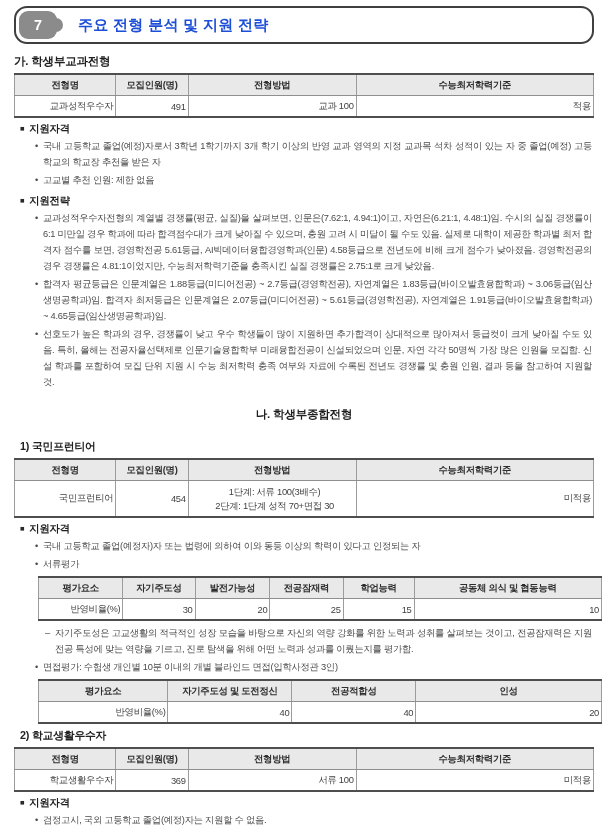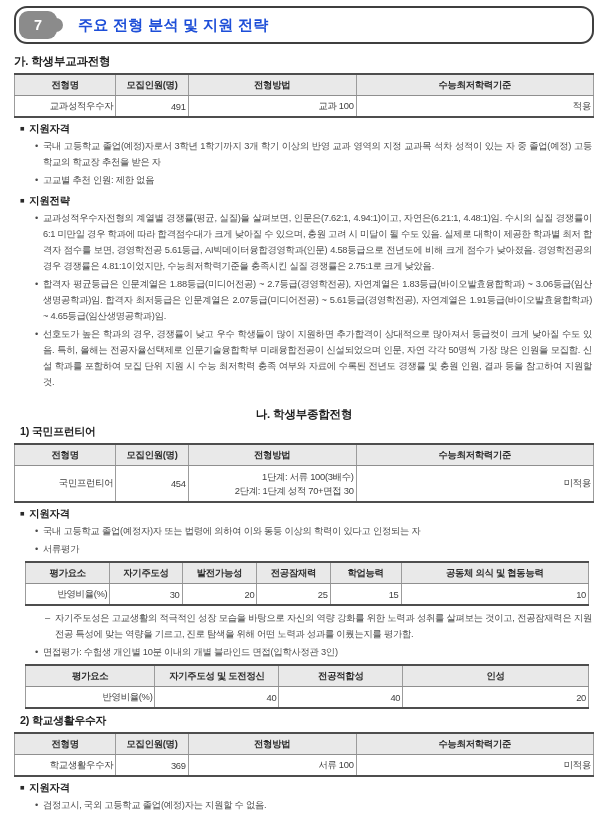--- a/index.html
+++ b/index.html
@@ -34,22 +34,22 @@
   table{
     width:100%;border-collapse:collapse;table-layout:fixed;
     font-size:9.4px;color:#3f3f3f;margin-top:4px;
     border-top:2px solid #4e4e4e;border-bottom:2px solid #4e4e4e;
     border-left:1px solid #9c9c9c;border-right:1px solid #9c9c9c;
     letter-spacing:-.3px;
   }
   th{background:#e9e9e9;font-weight:bold;color:#2e2e2e;padding:3.5px 2px;border-bottom:1px solid #8f8f8f;}
   td{padding:3.5px 2px;text-align:right;}
   th+th,td+td{border-left:1px solid #9c9c9c;}
-  .t-indent{width:calc(100% - 16px);margin-left:11px;}
-  .method-cell{text-align:right;padding-left:7px;line-height:1.5;}
+  .t-indent{width:calc(100% - 16px);margin-left:24px;}
+  .method-cell{text-align:center;padding-left:7px;line-height:1.5;}
 
   
   .sq-label{
     display:flex;align-items:center;gap:5px;margin:4px 0 0 6px;
     font-size:10.3px;font-weight:bold;color:#1f1f1f;letter-spacing:-.2px;height:14px;
   }
   .sq-label::before{content:"■";font-size:7.5px;color:#2a2a2a;line-height:1;}
   .bullet{
     position:relative;margin:2px 0 0 0;padding-left:29px;padding-right:2px;
     font-size:9.3px;line-height:16px;color:#4a4a4a;text-align:justify;letter-spacing:-.25px;
@@ -98,21 +98,21 @@
   <div class="sq-label">지원자격</div>
   <div class="bullet">국내 고등학교 졸업(예정)자로서 3학년 1학기까지 3개 학기 이상의 반영 교과 영역의 지정 교과목 석차 성적이 있는 자 중 졸업(예정) 고등학교의 학교장 추천을 받은 자</div>
   <div class="bullet">고교별 추천 인원: 제한 없음</div>
 
   <div class="sq-label" style="margin-top:6px;">지원전략</div>
   <div class="bullet">교과성적우수자전형의 계열별 경쟁률(평균, 실질)을 살펴보면, 인문은(7.62:1, 4.94:1)이고, 자연은(6.21:1, 4.48:1)임. 수시의 실질 경쟁률이 6:1 미만일 경우 학과에 따라 합격점수대가 크게 낮아질 수 있으며, 충원 고려 시 미달이 될 수도 있음. 실제로 대학이 제공한 학과별 최저 합격자 점수를 보면, 경영학전공 5.61등급, AI빅데이터융합경영학과(인문) 4.58등급으로 전년도에 비해 크게 점수가 낮아졌음. 경영학전공의 경우 경쟁률은 4.81:1이었지만, 수능최저학력기준을 충족시킨 실질 경쟁률은 2.75:1로 크게 낮았음.</div>
   <div class="bullet">합격자 평균등급은 인문계열은 1.88등급(미디어전공) ~ 2.7등급(경영학전공), 자연계열은 1.83등급(바이오발효융합학과) ~ 3.06등급(임산생명공학과)임. 합격자 최저등급은 인문계열은 2.07등급(미디어전공) ~ 5.61등급(경영학전공), 자연계열은 1.91등급(바이오발효융합학과) ~ 4.65등급(임산생명공학과)임.</div>
   <div class="bullet">선호도가 높은 학과의 경우, 경쟁률이 낮고 우수 학생들이 많이 지원하면 추가합격이 상대적으로 많아져서 등급컷이 크게 낮아질 수도 있음. 특히, 올해는 전공자율선택제로 인문기술융합학부 미래융합전공이 신설되었으며 인문, 자연 각각 50명씩 가장 많은 인원을 모집함. 신설 학과를 포함하여 모집 단위 지원 시 수능 최저학력 충족 여부와 자료에 수록된 전년도 경쟁률 및 충원 인원, 결과 등을 참고하여 지원할 것.</div>
 
   <div class="sec-heading" style="margin-top:17px;text-align:center;">나. 학생부종합전형</div>
-  <div class="sub-heading" style="margin-top:3px;">1) 국민프런티어</div>
+  <div class="sub-heading" style="margin-top:18px;">1) 국민프런티어</div>
 
   <table>
     <colgroup>
         <col style="width:17.5%">
         <col style="width:12.5%">
         <col style="width:29%">
         <col style="width:41%">
       </colgroup>
     <tbody>
         <tr>

